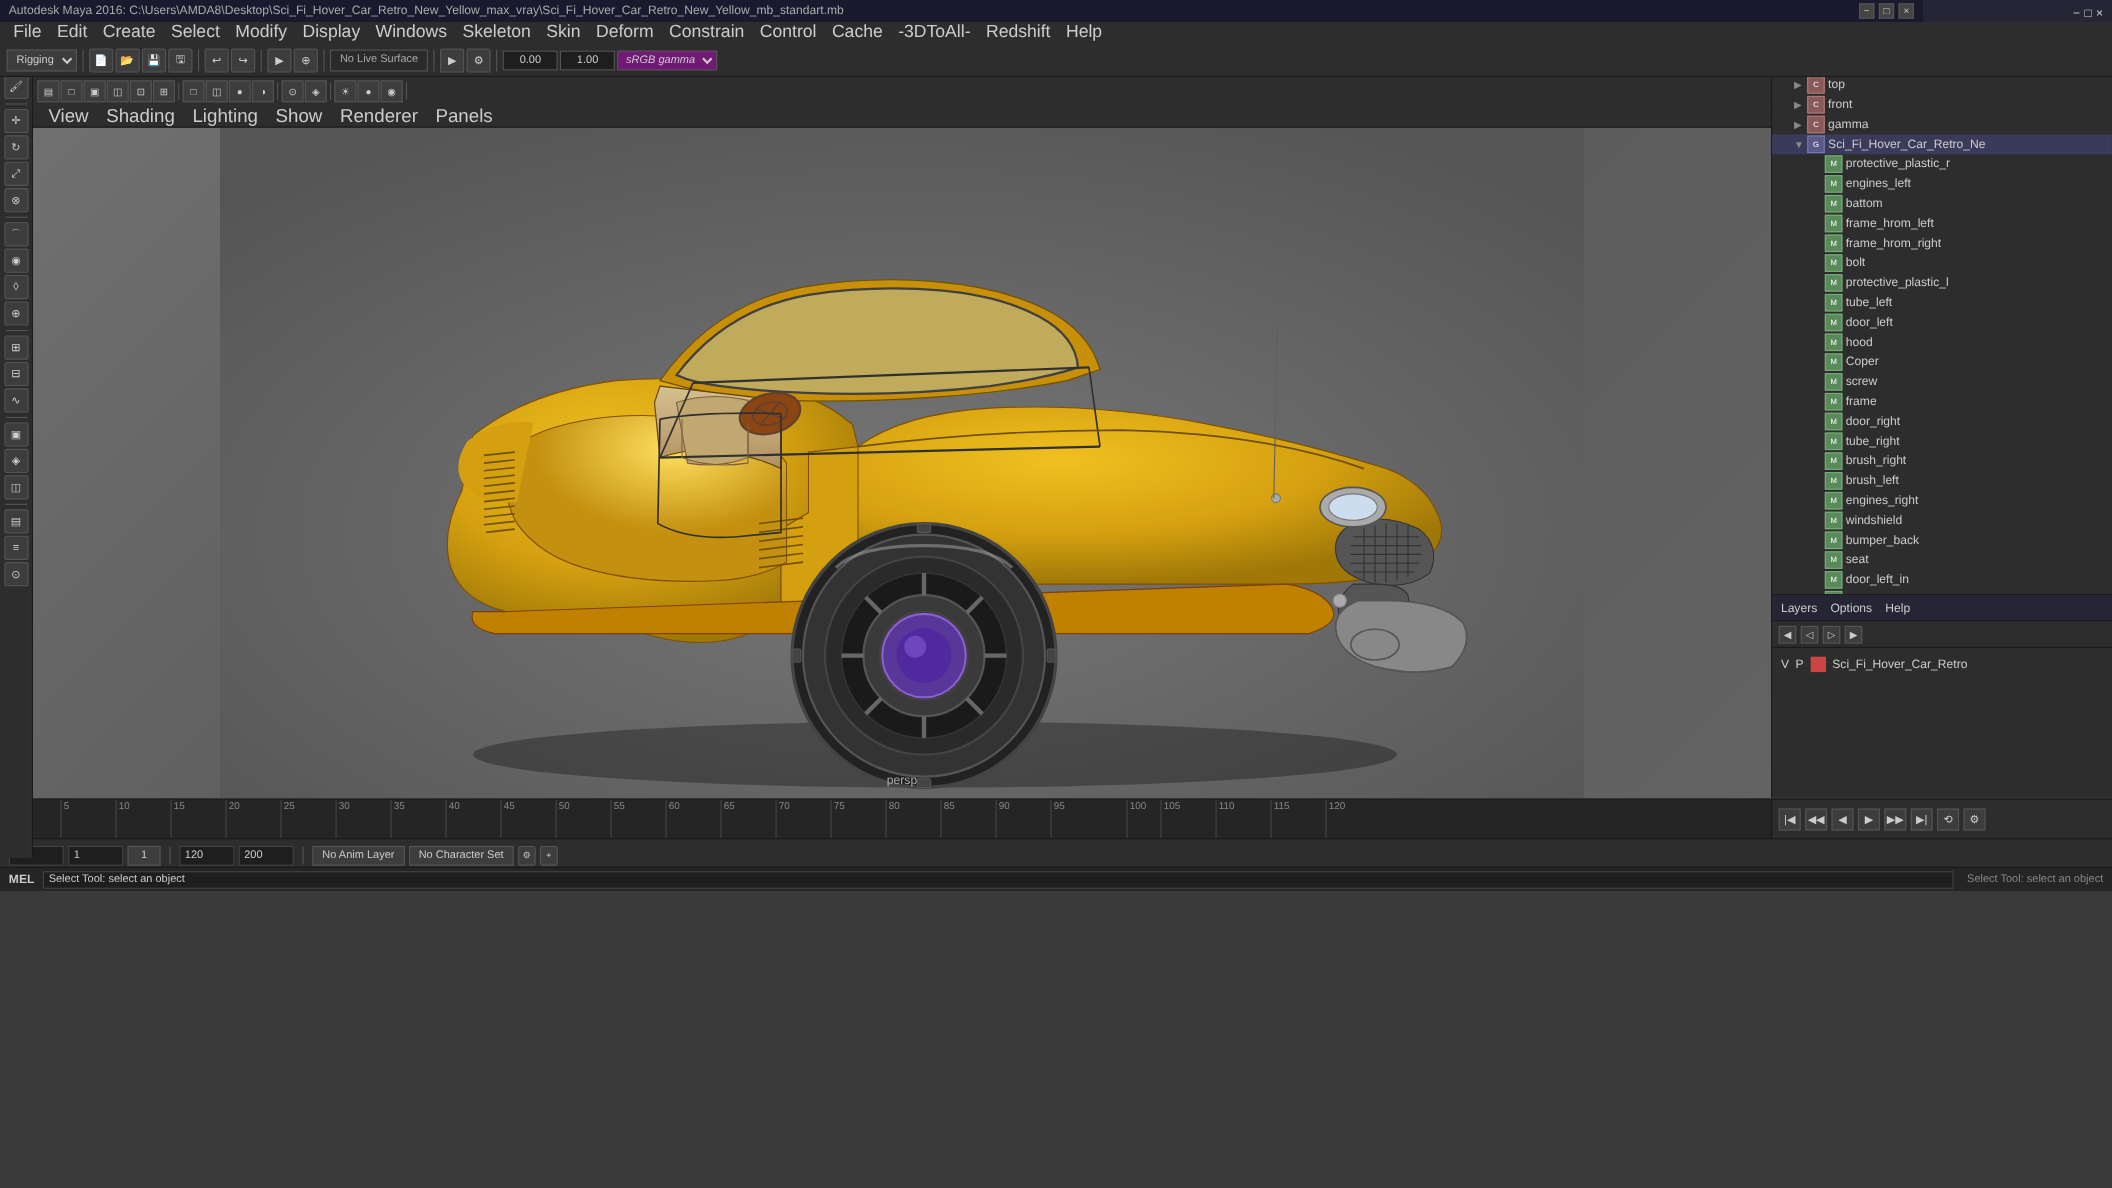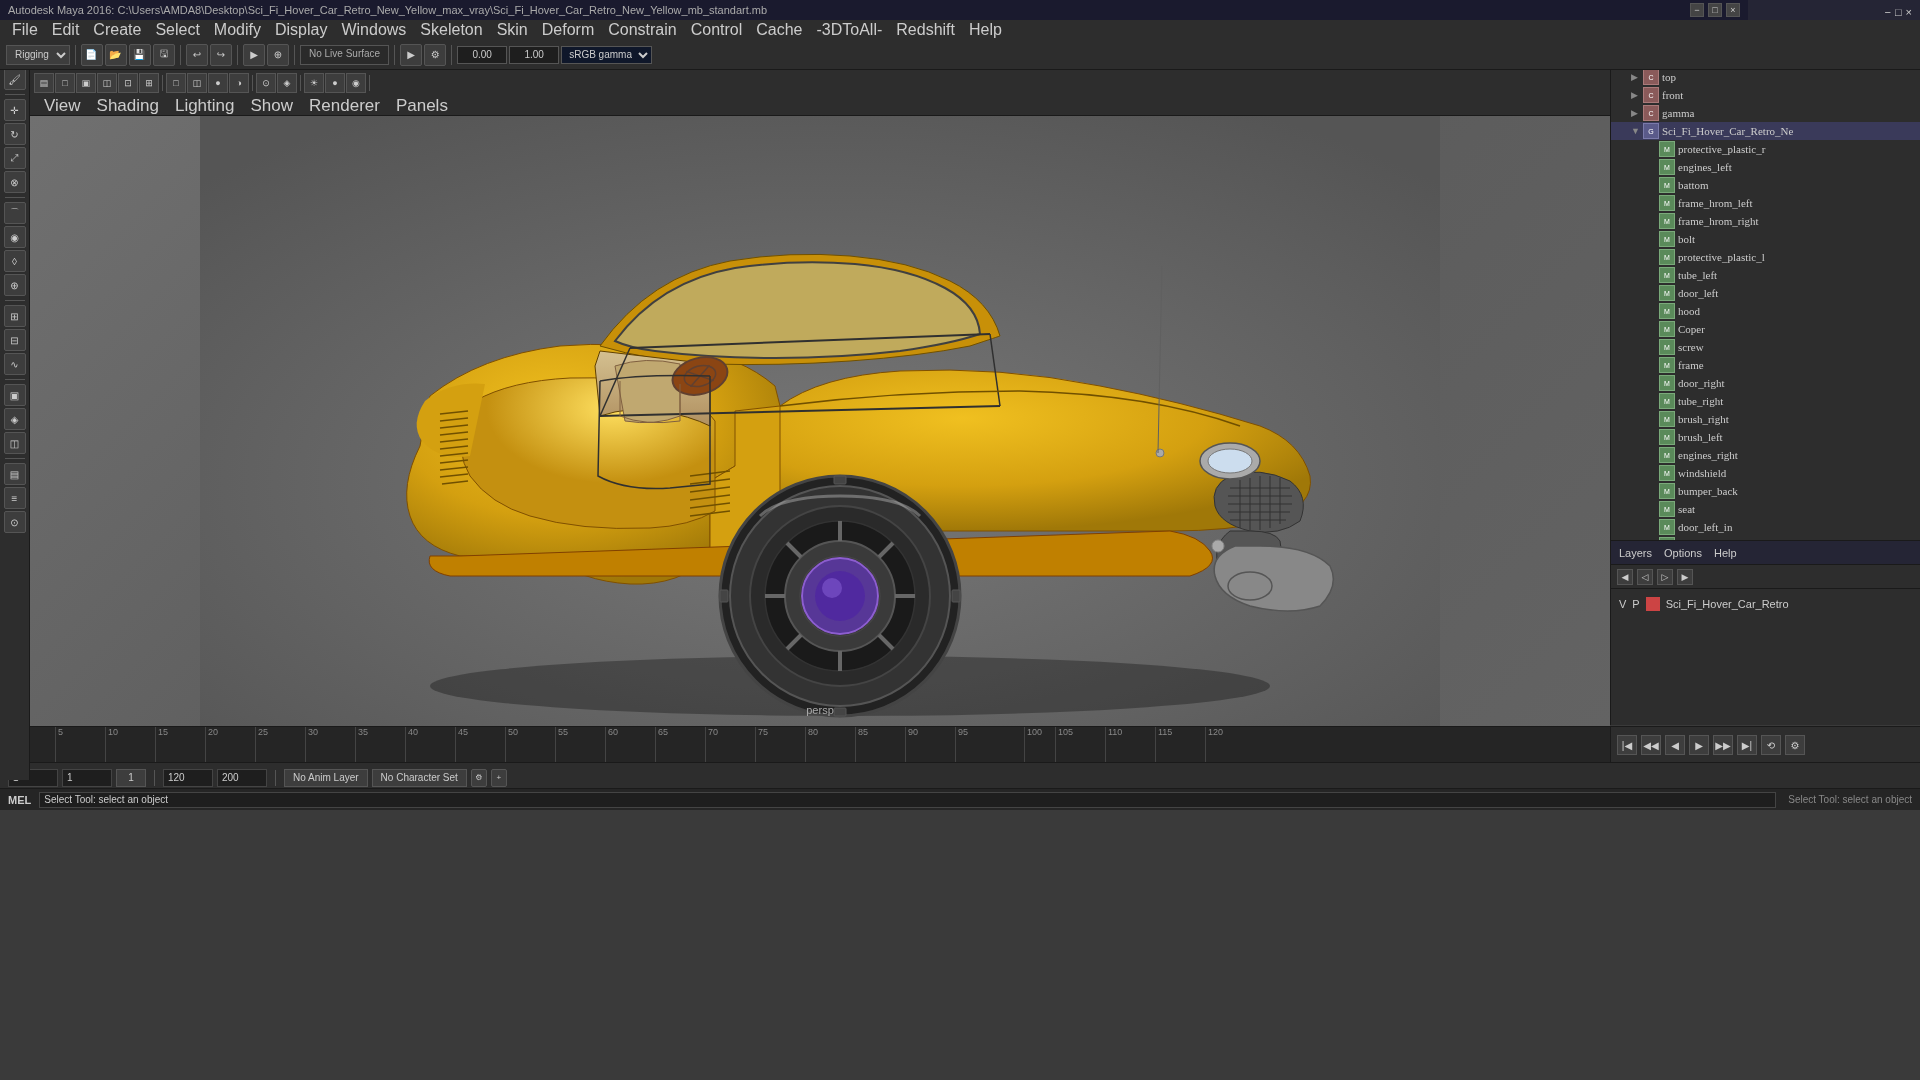--- a/index.html
+++ b/index.html
@@ -118,21 +118,21 @@
     .tree-item {
       display: flex; align-items: center; height: 18px; padding: 0 4px;
       cursor: pointer; font-size: 11px; color: #ccc;
     }
     .tree-indent { width: 16px; flex-shrink: 0; }
     .tree-arrow { width: 12px; flex-shrink: 0; color: #888; font-size: 9px; }
     .tree-icon { width: 16px; height: 16px; flex-shrink: 0; margin-right: 3px; display: flex; align-items: center; justify-content: center; }
     .tree-icon.mesh { background: #5a8a5a; border: 1px solid #7aaa7a; font-size: 7px; color: #fff; }
     .tree-icon.group { background: #5a5a8a; border: 1px solid #7a7aaa; font-size: 7px; color: #fff; }
     .tree-icon.camera { background: #8a5a5a; border: 1px solid #aa7a7a; font-size: 7px; color: #fff; }
-    .tree-label { flex: 1; white-space: nowrap; overflow: hidden; text-overflow: ellipsis; font-family: Liberation Serif, serif; }
+    .tree-label { flex: 1; white-space: nowrap; overflow: hidden; text-overflow: ellipsis; }
 
     
     #layers-panel {
       position: absolute; top: 540px; right: 0; width: 310px; height: 185px;
       background: #2d2d2d; border-left: 1px solid #1a1a1a; border-top: 1px solid #1a1a1a; z-index: 95; text-align: right;
     }
     #layers-header {
       height: 24px; background: #252535; display: flex; align-items: center;
       padding: 0 8px; gap: 12px; border-bottom: 1px solid #1a1a1a;
     }
@@ -182,22 +182,22 @@
     }
     .mel-label { font-size: 11px; color: #ccc; font-weight: bold; }
     .mel-input { flex: 1; background: #1e1e1e; border: 1px solid #444; color: #ccc; font-size: 10px; padding: 2px 4px; height: 16px; }
 
     
     .vp-num-input {
       background: #1e1e1e; border: 1px solid #555; color: #ccc; font-size: 10px;
       padding: 1px 3px; width: 38px; height: 18px; text-align: center;
     }
     .vp-gamma-select {
-      background: #0f172a; border: 1px solid #555; color: #ccc; font-size: 10px;
-      padding: 1px 3px; height: 18px;
+      background: #701a75; border: 1px solid #555; color: #ccc; font-size: 10px;
+      padding: 1px 3px; height: 18px; font-style: italic;
     }
   </style>
 </head>
 <body>
 
 <div id="titlebar">
   <span class="title">Autodesk Maya 2016: C:\Users\AMDA8\Desktop\Sci_Fi_Hover_Car_Retro_New_Yellow_max_vray\Sci_Fi_Hover_Car_Retro_New_Yellow_mb_standart.mb</span>
   <div class="win-controls">
     <div class="win-btn">−</div>
     <div class="win-btn">□</div>

